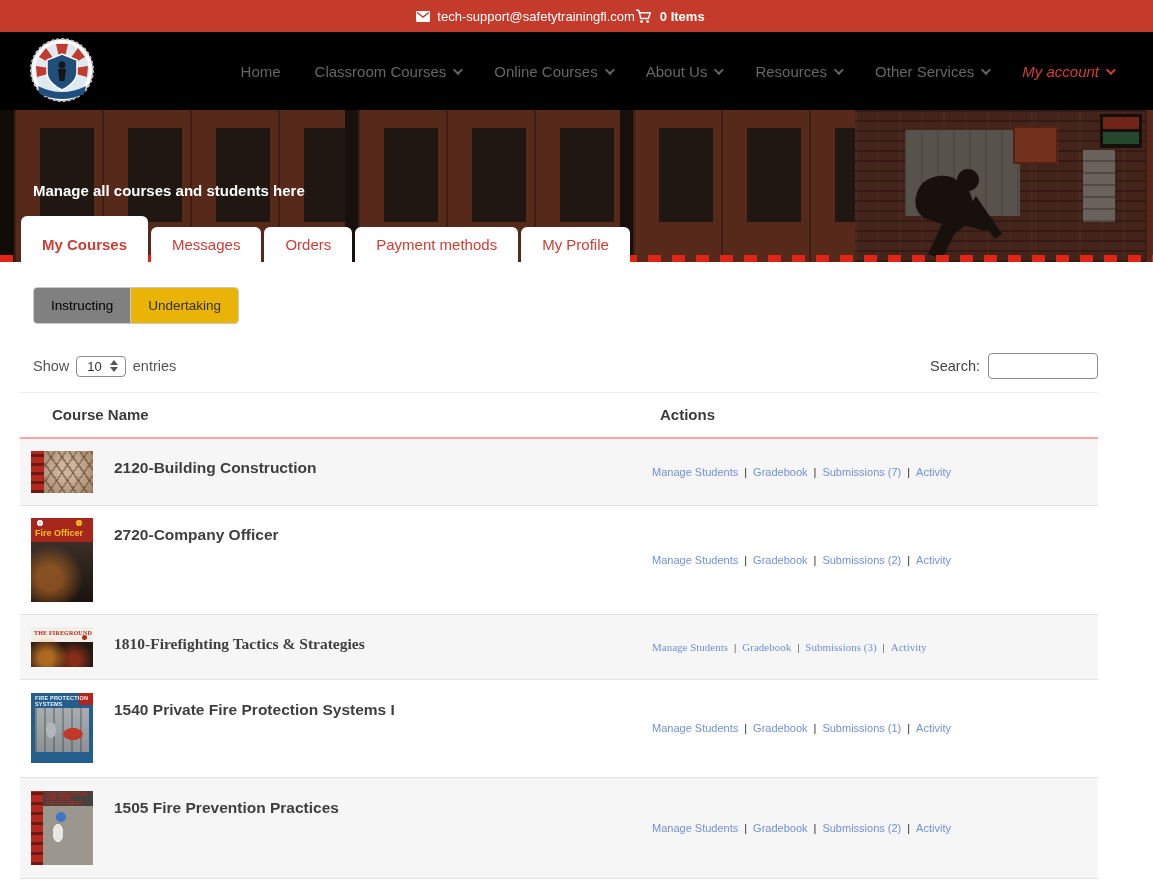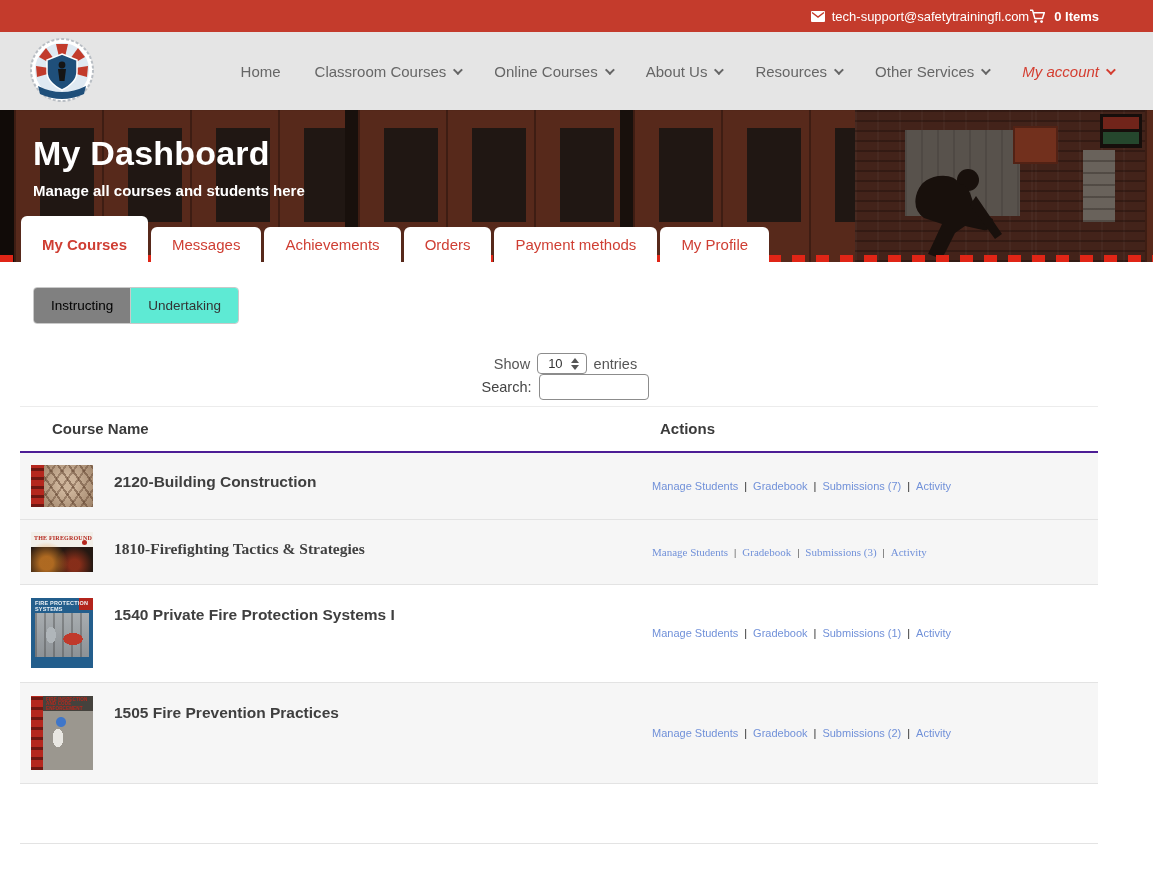--- a/index.html
+++ b/index.html
@@ -2,27 +2,27 @@
 <html><head>
 <meta charset="utf-8">
 <style>
   * { margin:0; padding:0; box-sizing:border-box; }
   html,body { background:#fff; }
   body { font-family:"Liberation Sans","DejaVu Sans",sans-serif; }
   .page { position:relative; width:1153px; height:888px; overflow:hidden; background:#fff; }
 
   
   .topbar { height:32px; background:#c43b2c; color:#fff; display:flex; align-items:center;
-            justify-content:flex-end; padding:0 22px; font-size:13px; }
+            justify-content:center; padding:0 22px; font-size:13px; }
   .topbar-left { display:flex; align-items:center; gap:7px; }
   .topbar-right { display:flex; align-items:center; gap:8px; font-weight:700; font-size:13px; padding-right:32px; }
   .mail-svg, .cart-svg { display:block; }
 
   
-  .header { height:78px; background:#e5e5e5; display:flex; align-items:center; padding:0 40px 0 28px;
+  .header { height:78px; background:#000000; display:flex; align-items:center; padding:0 40px 0 28px;
             box-shadow:0 1px 0 rgba(0,0,0,.04); position:relative; z-index:5;text-align:center; }
   .logo { width:68px; height:68px; margin-top:2px; }
   .nav { margin-left:auto; display:flex; align-items:center; gap:34px; }
   .nav-item { display:flex; align-items:center; gap:7px; color:#666; font-size:15px; font-weight:500;
               text-decoration:none; cursor:pointer; }
   .nav-item.active { color:#d43e31;font-style:italic; }
   .chev { width:7px; height:7px; border-right:2px solid currentColor; border-bottom:2px solid currentColor;
           transform:rotate(45deg) translateY(-2px); display:inline-block; }
 
   
@@ -65,41 +65,41 @@
 
   
   .tabbar { position:absolute; left:21px; bottom:0; display:flex; gap:3px; align-items:flex-end; z-index:4; }
   .dtab { background:#fff; color:#cf3e33; font-size:15px; padding:9px 21px 9px; border-radius:6px 6px 0 0;
           cursor:pointer; white-space:nowrap; }
   .dtab.active { font-weight:700; padding-top:20px; }
 
   
   .content { background:#fff; }
   .subtabs { display:inline-flex; margin:25px 0 0 33px; border:1px solid #c9c9c9; border-radius:4px; overflow:hidden; }
-  .subtab { padding:10px 17px; font-size:13.5px; background:#5eead4; color:#333; cursor:pointer; }
+  .subtab { padding:10px 17px; font-size:13.5px; background:#eab308; color:#333; cursor:pointer; }
   .subtab.active { background:#808080; color:#000000; }
   .subtab + .subtab { border-left:1px solid #c9c9c9; }
 
-  .controls { display:flex; justify-content:space-between; align-items:center; margin:29px 55px 6px 33px;flex-direction:column; }
+  .controls { display:flex; justify-content:space-between; align-items:center; margin:29px 55px 13px 33px; }
   .show-group { display:flex; align-items:center; gap:7px; font-size:14.5px; color:#555; }
   .entries-select { display:inline-flex; align-items:center; gap:8px; border:1px solid #8c8c8c; border-radius:4px;
      padding:2px 7px 2px 10px; font-size:13px; color:#333; cursor:pointer; min-width:46px; }
   .spinner { display:flex; flex-direction:column; gap:2px; }
   .spin-up { width:0; height:0; border-left:4px solid transparent; border-right:4px solid transparent;
      border-bottom:5px solid #555; }
   .spin-down { width:0; height:0; border-left:4px solid transparent; border-right:4px solid transparent;
      border-top:5px solid #555; }
   .search-group { display:flex; align-items:center; gap:8px; font-size:14.5px; color:#444; }
   .search-input { width:110px; height:26px; border:1px solid #8c8c8c; border-radius:4px; padding:0 6px;
      font-size:13px; outline:none; }
 
   
   .courses-table { width:1078px; margin:0 0 0 20px; border-collapse:collapse; border-top:1px solid #ececec; }
   .courses-table th { text-align:left; font-size:15px; font-weight:700; color:#3b3b3b; height:45px;
-     border-bottom:2px solid #4c1d95; }
+     border-bottom:2px solid #fca5a5; }
   .th-course { padding-left:32px; width:608px; }
   .th-actions { padding-left:32px; }
   .courses-table td { border-bottom:1px solid #e3e3e3; vertical-align:middle; }
   .courses-table tr.odd td { background:#f6f6f6; }
   .cell-course { padding:12px 0 12px 11px; display:flex; align-items:flex-start; }
   .course-title { font-size:15.5px; font-weight:700; color:#3f3f3f; margin:8px 0 0 21px; }
   .cell-actions { padding-left:24px; font-size:11px; color:#2f2f2f; white-space:nowrap; }
   .action-link { color:#7191d9; text-decoration:none; cursor:pointer; }
   .sep { margin:0 6px; color:#2f2f2f; }
   tr.h1 { height:67px; } tr.h2 { height:108px; } tr.h3 { height:57px;font-family:Liberation Serif, serif; }
@@ -247,26 +247,24 @@
       <div class="light-red"></div>
       <div class="light-green"></div>
     </div>
     <svg class="cyclist-svg" width="150" height="100" viewBox="0 0 150 100">
       <circle cx="96" cy="18" r="11" fill="#17120f"></circle>
       <path d="M88 22 q-6 -10 -22 -8 q-18 3 -22 20 q-3 14 8 22 l18 6 l-14 30 l14 5 l13 -26 l10 -7 l18 4 q6 1 8 -4 l2 -7 l-16 -6 l-7 -20 q-3 -8 -10 -9 z" fill="#17120f"></path>
       <path d="M104 34 l26 38 l-7 5 l-25 -34 z" fill="#17120f"></path>
     </svg>
     <div class="hero-overlay"></div>
     <div class="red-dashes"></div>
-    <h1 class="hero-title">My Dashboard</h1>
     <div class="hero-subtitle">Manage all courses and students here</div>
     <div class="tabbar">
       <div class="dtab active">My Courses</div>
       <div class="dtab">Messages</div>
-      <div class="dtab">Achievements</div>
       <div class="dtab">Orders</div>
       <div class="dtab">Payment methods</div>
       <div class="dtab">My Profile</div>
     </div>
   </div>
 
   <div class="content">
 
     <div class="subtabs">
       <div class="subtab active">Instructing</div>
@@ -307,20 +305,33 @@
                   <span class="thumb-title"></span>
                 </div>
             <span class="course-title">2120-Building Construction</span>
           </div>
             </td>
           <td class="cell-actions">
             <a class="action-link">Manage Students</a><span class="sep">|</span><a class="action-link">Gradebook</a><span class="sep">|</span><a class="action-link">Submissions (7)</a><span class="sep">|</span><a class="action-link">Activity</a>
           </td>
         </tr>
 
+        <tr class="h2">
+          <td>
+              <div class="cell-course">
+            <div class="thumb th-fireofficer">
+                  <span class="thumb-title">Fire Officer</span>
+                </div>
+            <span class="course-title">2720-Company Officer</span>
+          </div>
+            </td>
+          <td class="cell-actions">
+            <a class="action-link">Manage Students</a><span class="sep">|</span><a class="action-link">Gradebook</a><span class="sep">|</span><a class="action-link">Submissions (2)</a><span class="sep">|</span><a class="action-link">Activity</a>
+          </td>
+        </tr>
 
         <tr class="odd h3">
           <td>
               <div class="cell-course">
             <div class="thumb th-fireground">
                   <span class="thumb-title">THE FIREGROUND</span>
                 </div>
             <span class="course-title">1810-Firefighting Tactics &amp; Strategies</span>
           </div>
             </td>

